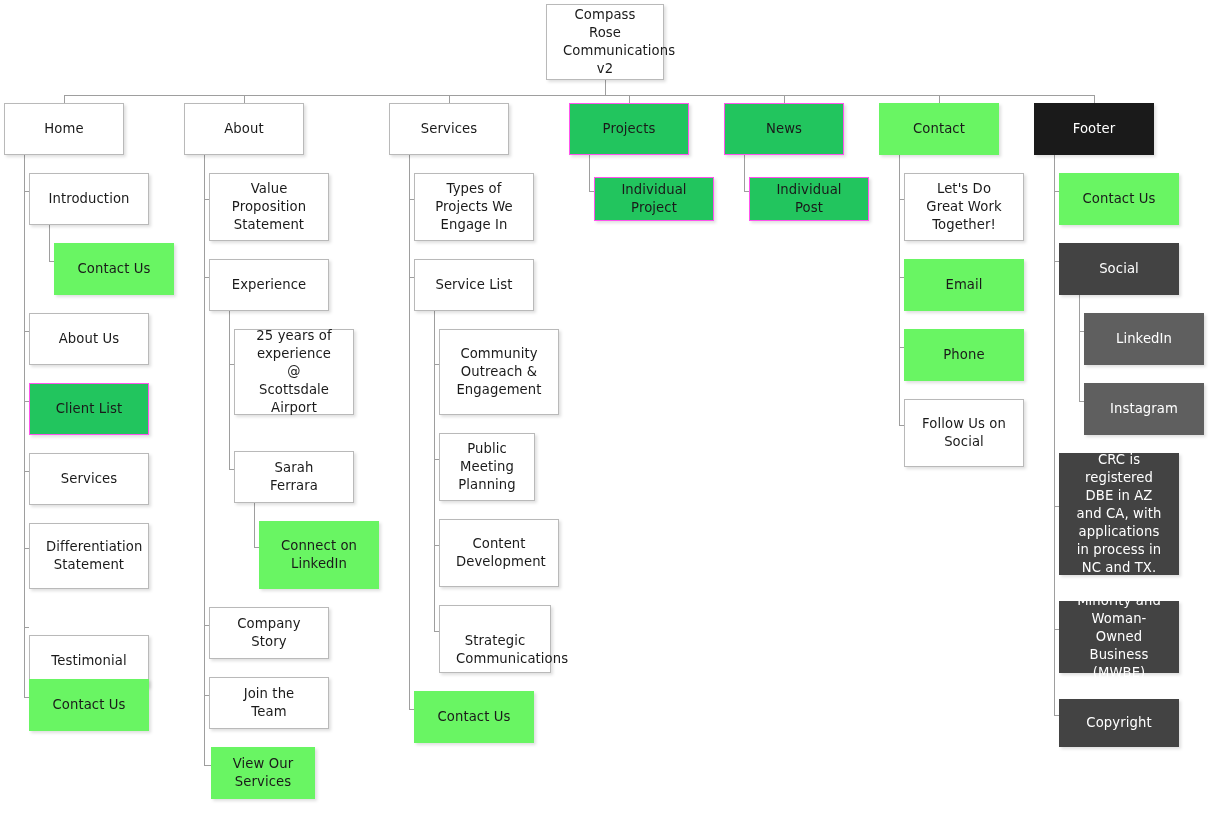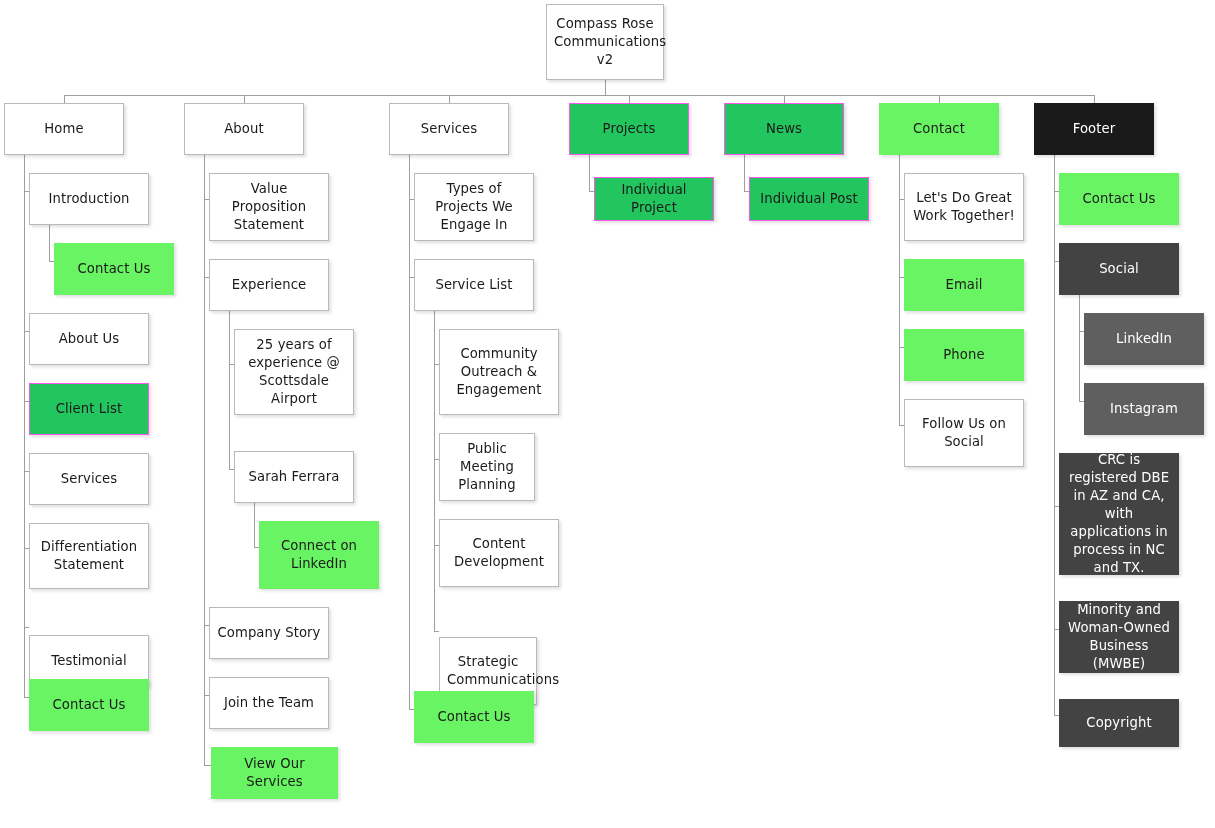--- a/index.html
+++ b/index.html
@@ -28,21 +28,21 @@
   }
   .node {
     position: absolute;
     box-sizing: border-box;
     display: flex;
     align-items: center;
     justify-content: center;
     text-align: center;
     font-size: 13.2px;
     line-height: 18px;
-    padding: 4px 7px;
+    padding: 4px 16px;
     border: 1px solid #b9b9b9;
     background: #ffffff;
     color: #1a1a1a;
     box-shadow: 2px 2px 3px rgba(0,0,0,0.13);
     letter-spacing: 0.1px;
   }
   .node .lbl {
     display: block;
     width: 100%;
     white-space: pre-line;
@@ -179,39 +179,39 @@
     </div>
     <div class="node " style="left: 234px; top: 451px; width: 120px; height: 52px;">
       <span class="lbl">Sarah Ferrara</span>
     </div>
     <div class="node " style="left: 209px; top: 607px; width: 120px; height: 52px;">
       <span class="lbl">Company Story</span>
     </div>
     <div class="node " style="left: 209px; top: 677px; width: 120px; height: 52px;">
       <span class="lbl">Join the Team</span>
     </div>
-    <div class="node green" style="left: 211px; top: 747px; width: 127px; height: 52px;">
+    <div class="node green" style="left: 211px; top: 747px; width: 104px; height: 52px;">
       <span class="lbl">View Our Services</span>
     </div>
     <div class="node " style="left: 414px; top: 173px; width: 120px; height: 68px;">
       <span class="lbl">Types of Projects We Engage In</span>
     </div>
     <div class="node " style="left: 414px; top: 259px; width: 120px; height: 52px;">
       <span class="lbl">Service List</span>
     </div>
     <div class="node " style="left: 439px; top: 329px; width: 120px; height: 86px;">
       <span class="lbl">Community Outreach &amp; Engagement</span>
     </div>
     <div class="node " style="left: 439px; top: 433px; width: 96px; height: 68px;">
       <span class="lbl">Public Meeting Planning</span>
     </div>
     <div class="node " style="left: 439px; top: 519px; width: 120px; height: 68px;">
       <span class="lbl">Content Development</span>
     </div>
-    <div class="node " style="left: 439px; top: 637px; width: 98px; height: 68px;">
+    <div class="node " style="left: 439px; top: 605px; width: 112px; height: 68px; align-items: flex-end;">
       <span class="lbl">Strategic Communications</span>
     </div>
     <div class="node green" style="left: 414px; top: 691px; width: 120px; height: 52px;">
       <span class="lbl">Contact Us</span>
     </div>
     <div class="node pink" style="left: 594px; top: 177px; width: 120px; height: 44px;">
       <span class="lbl">Individual Project</span>
     </div>
     <div class="node pink" style="left: 749px; top: 177px; width: 120px; height: 44px;">
       <span class="lbl">Individual Post</span>

